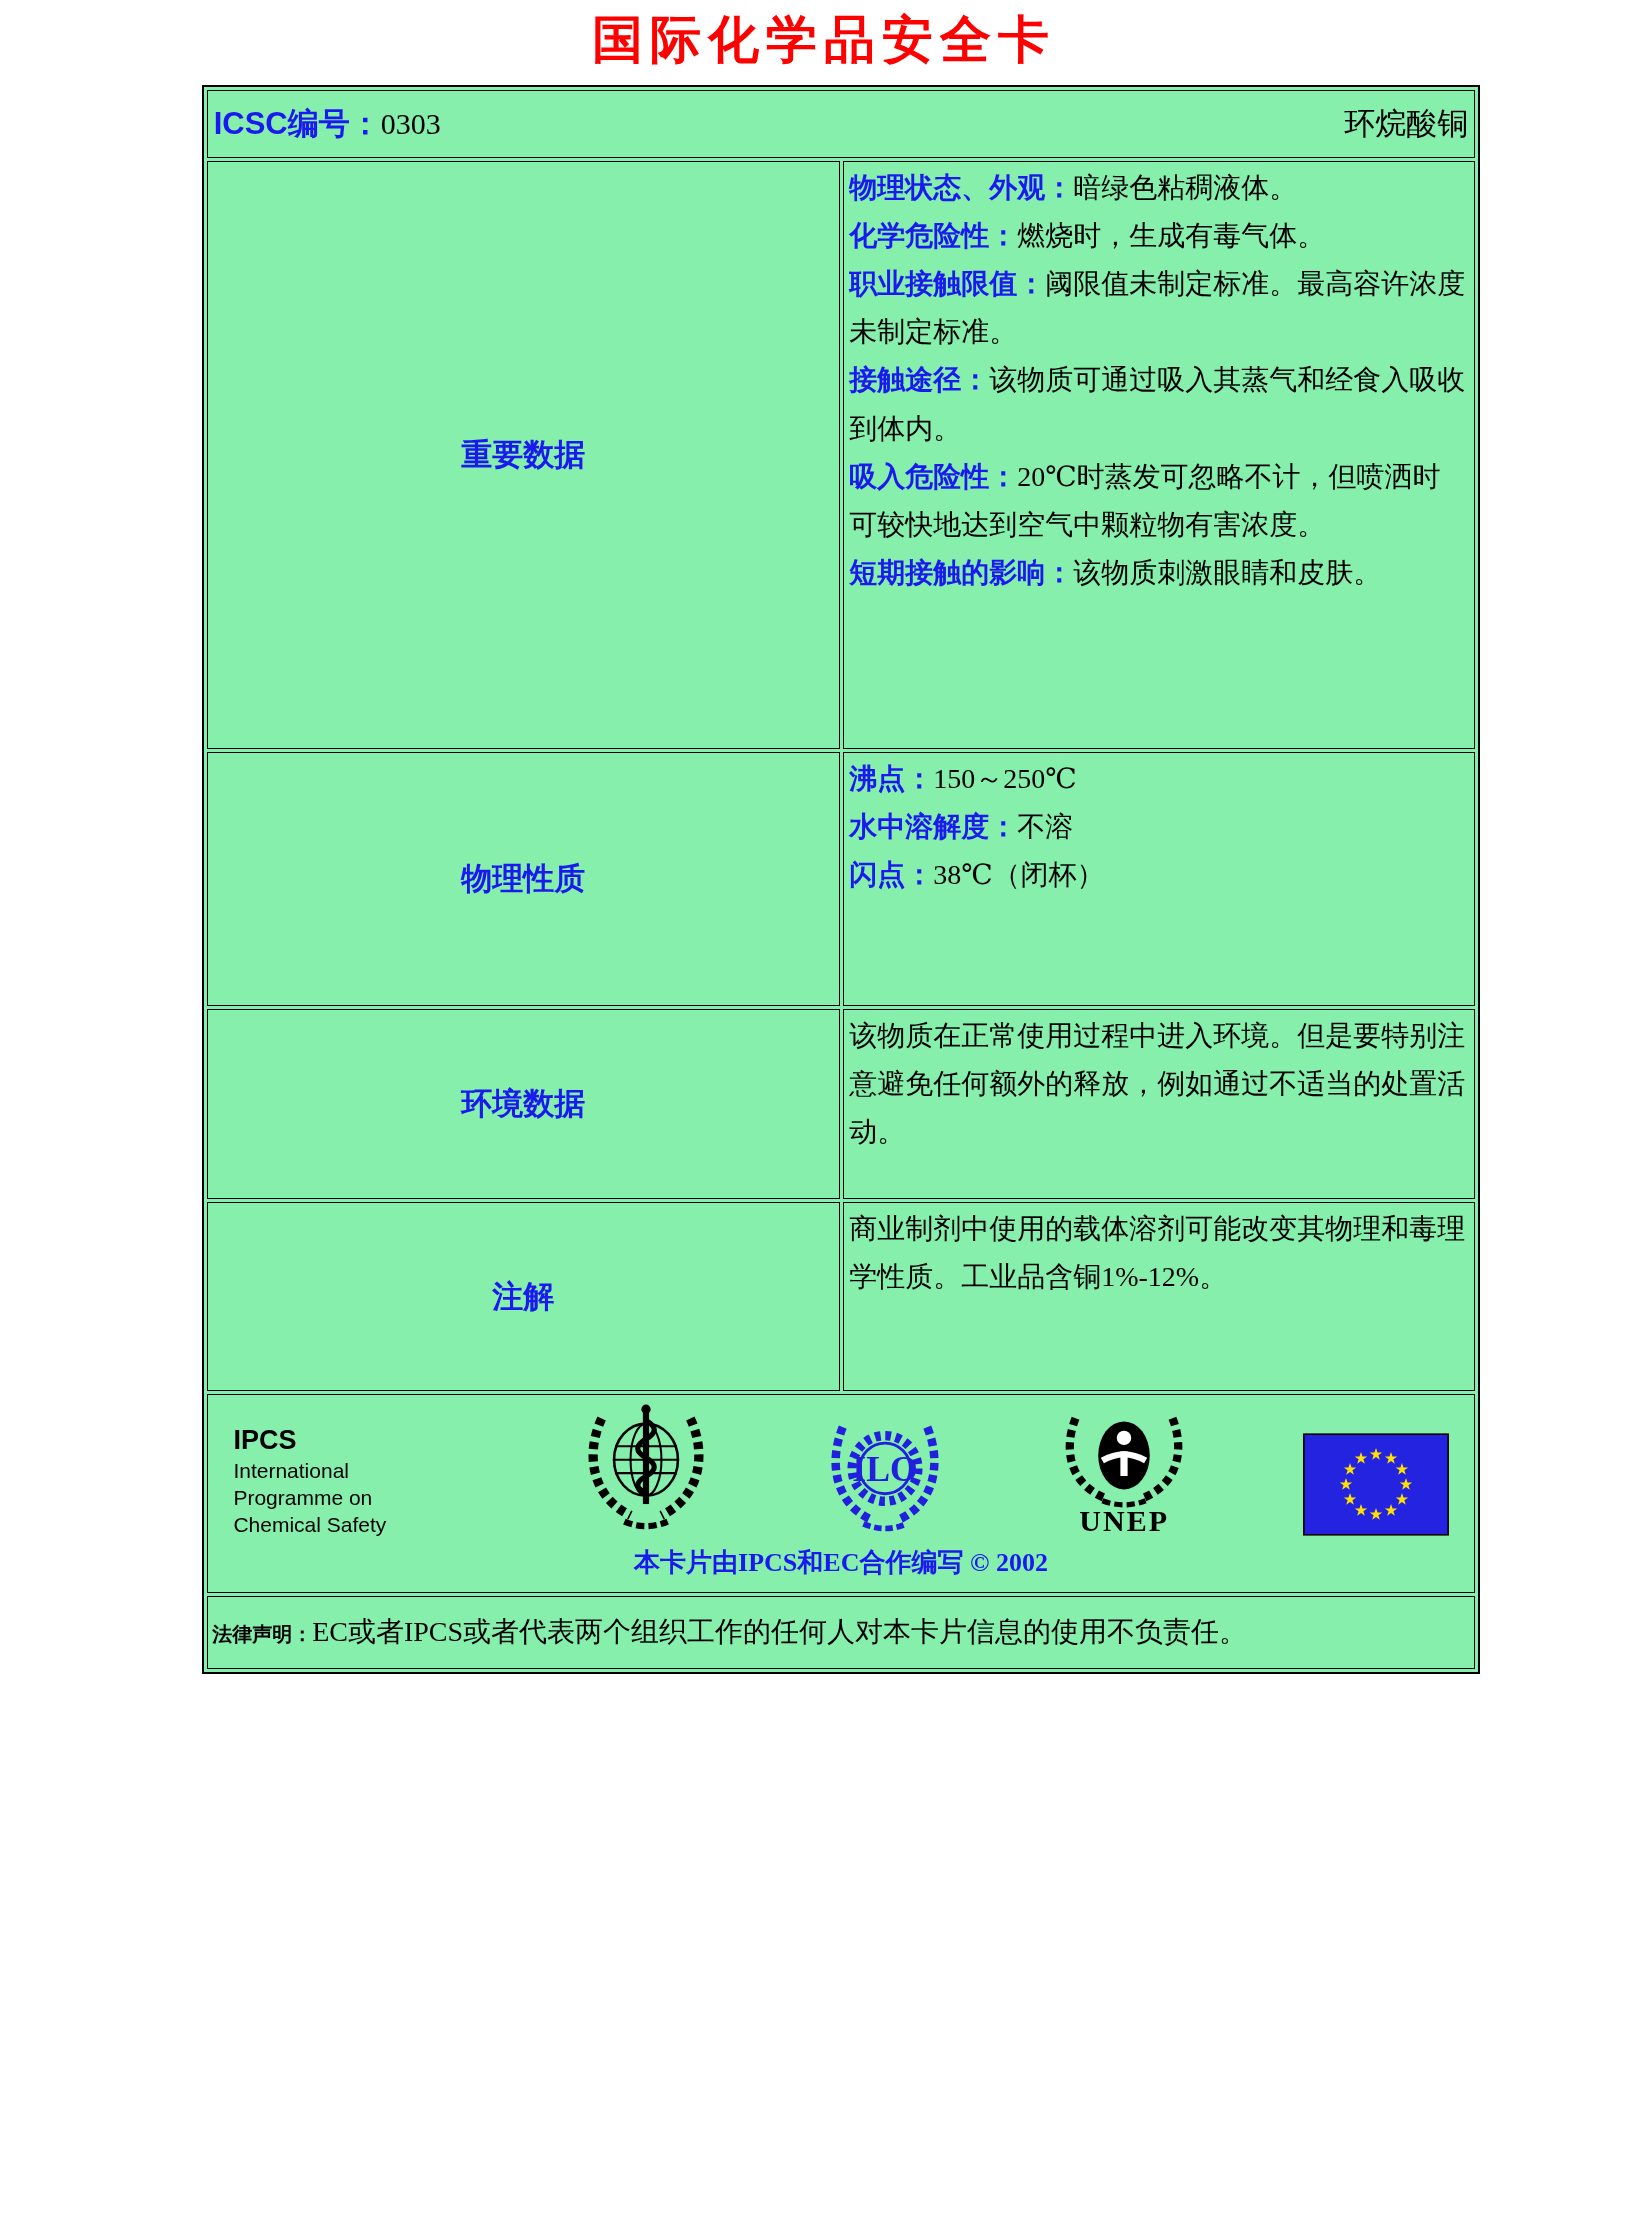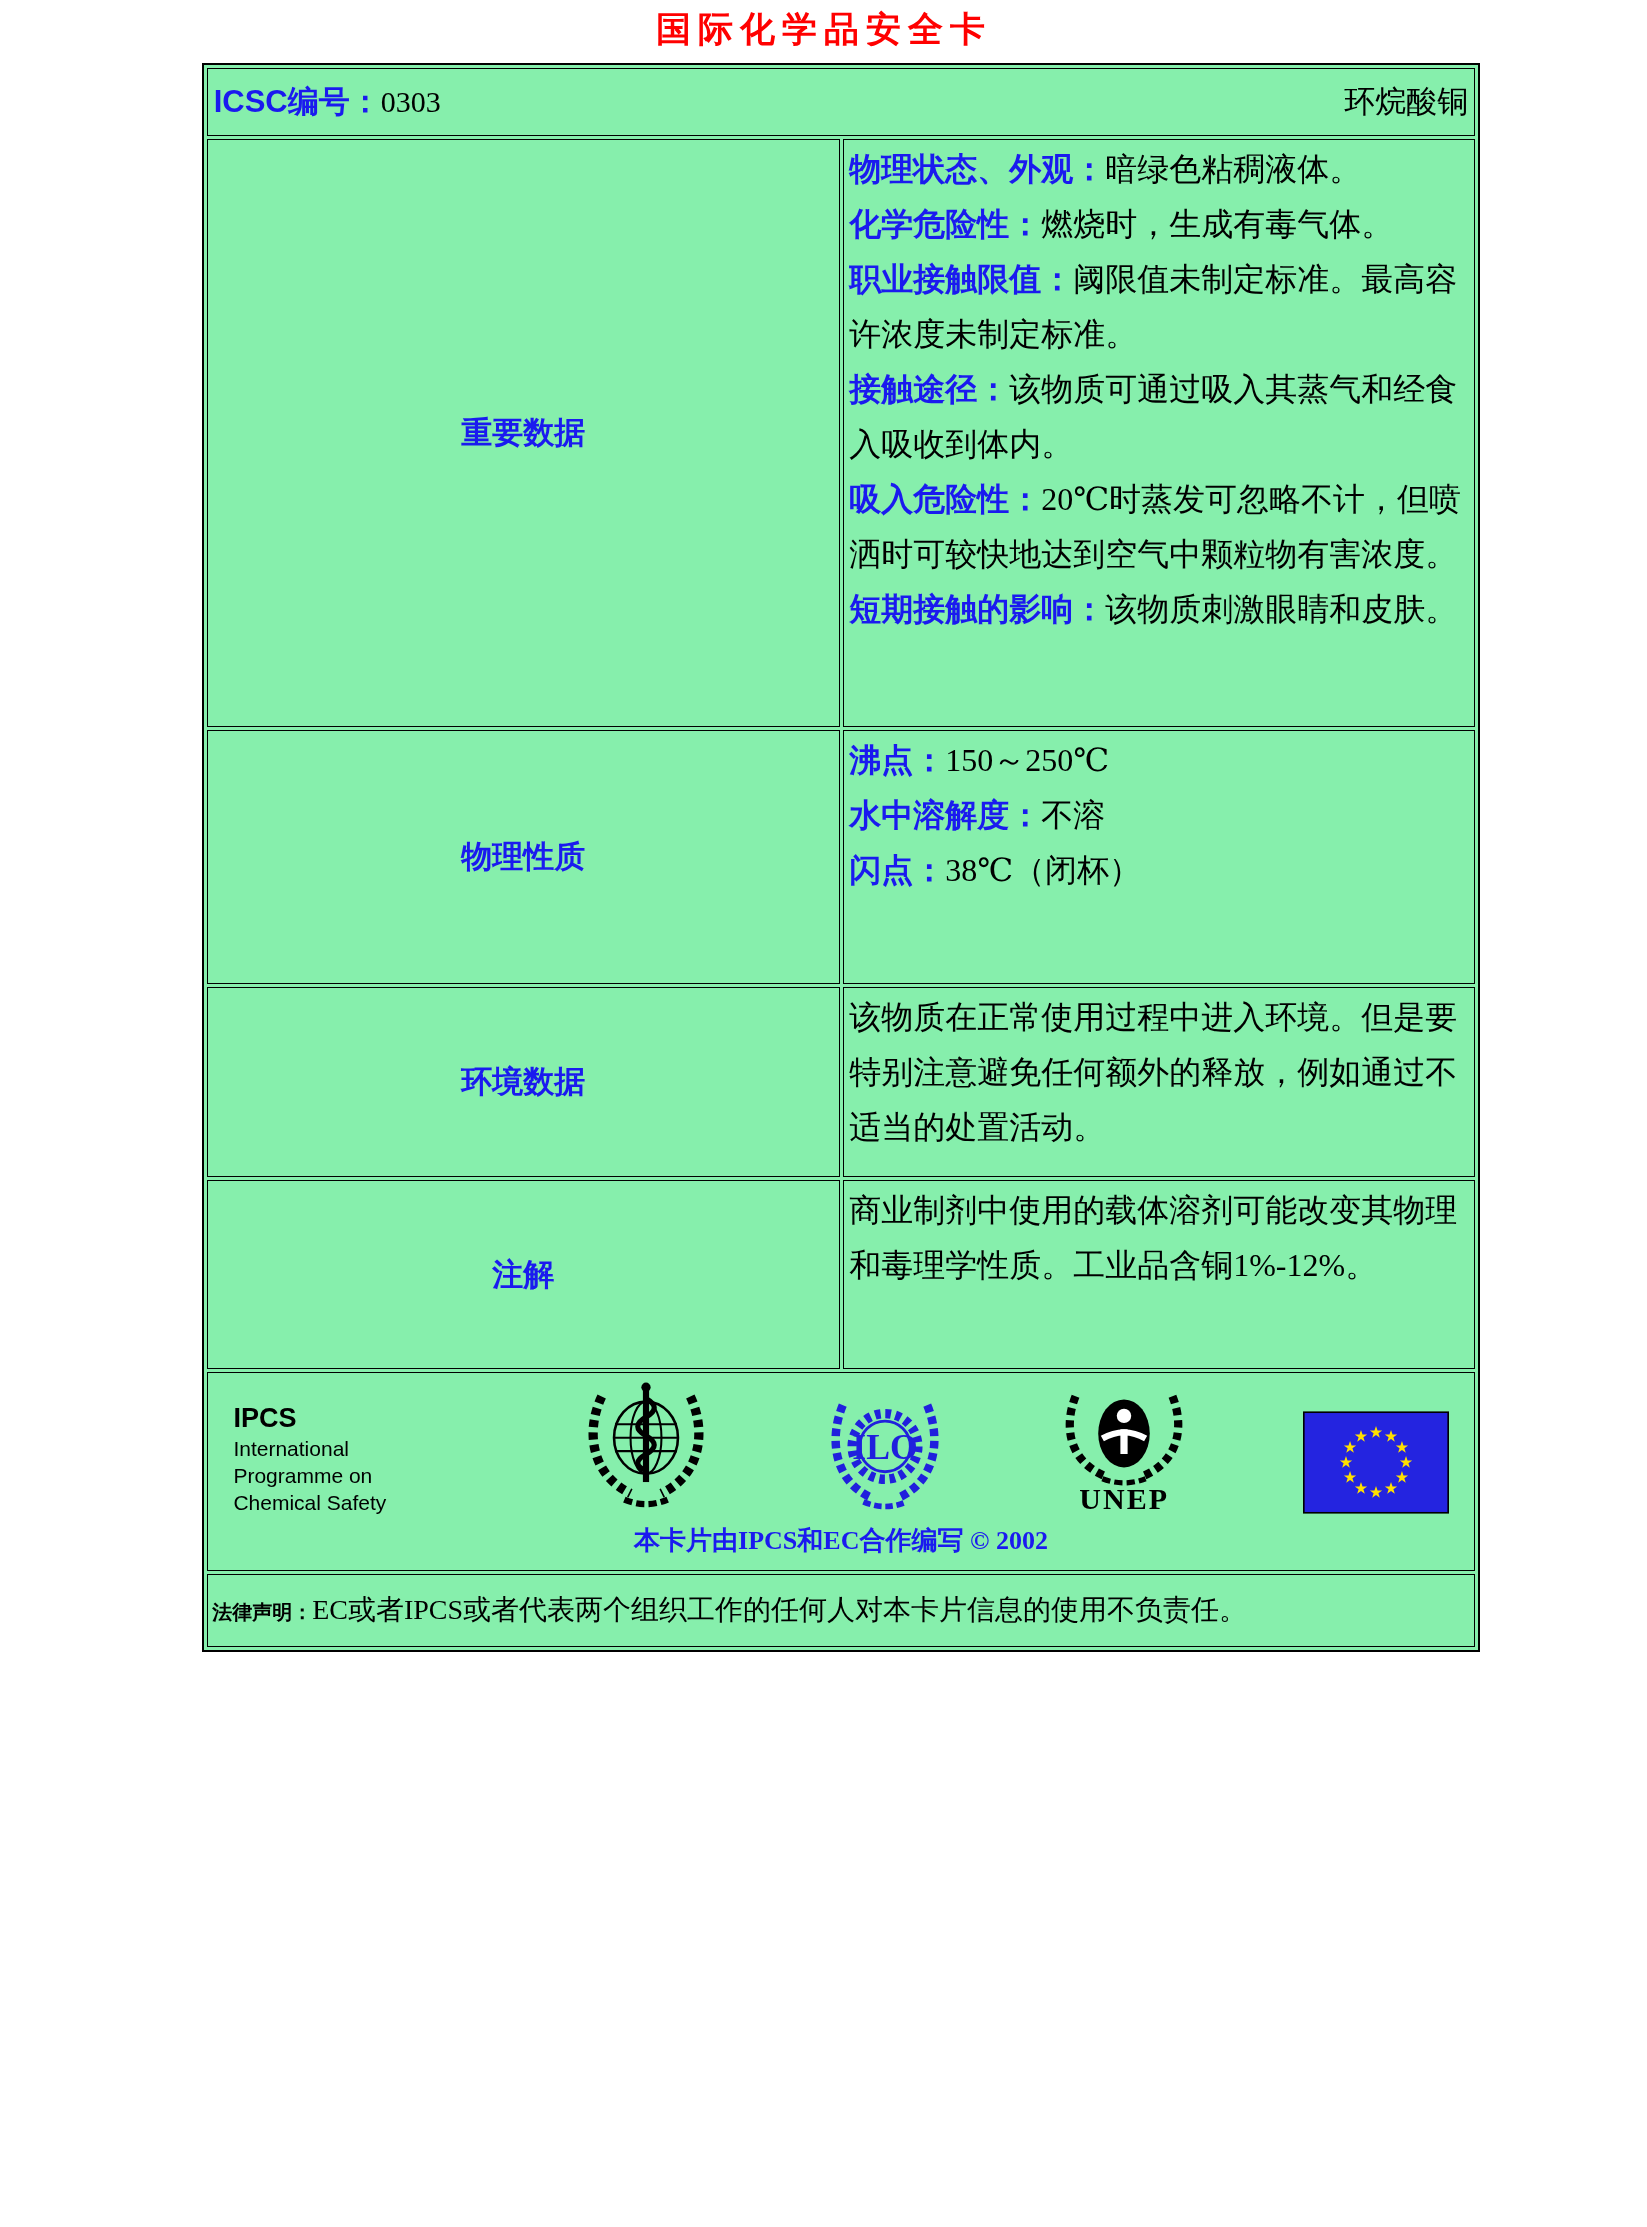--- a/index.html
+++ b/index.html
@@ -7,21 +7,21 @@
     width:1648px;height:2227px;position:relative;
     font-family:"Liberation Serif","DejaVu Serif",serif;
     color:#000;
   }
   .page-title{
     margin:5.7px 0 10px 0;
     text-align:center;
     color:#ff0000;
     font-family:"Liberation Sans","DejaVu Sans",sans-serif;
     font-weight:bold;
-    font-size:35px;
+    font-size:51px;
     letter-spacing:7px;
   }
   table.card{
     margin-left:202px;
     width:1278px;
     border:2.8px solid #000;
     border-collapse:separate;
     border-spacing:3.5px;
     background:#86efac;
     table-layout:fixed;
@@ -35,21 +35,21 @@
   td.label-cell{
     width:175px;
     text-align:center;
     vertical-align:middle;
     font-family:Liberation Sans, sans-serif;
     font-weight:bold;
     color:#1a1aef;
     font-size:31px;
     padding:0 2.8px;
   }
-  .content-cell{font-size:32px;line-height:1.72;}
+  .content-cell{font-size:28px;line-height:1.72;}
   .content-cell p{margin:0;}
   .k{
     color:#1a1aef;
     font-family:"Liberation Sans","DejaVu Sans",sans-serif;
     font-weight:bold;
   }
   .header-cell{
     height:64px;
     font-size:30px;
   }

